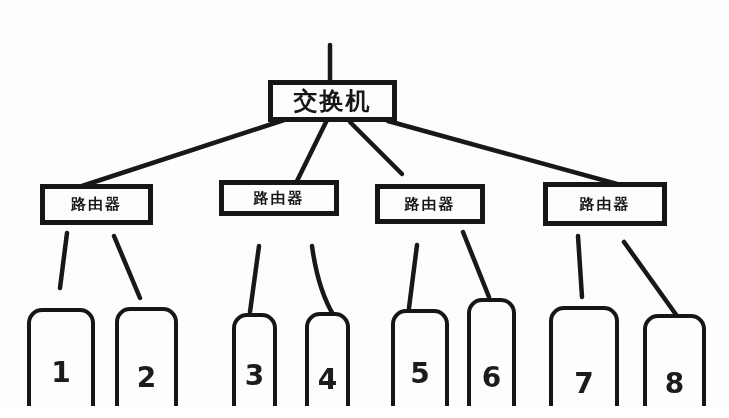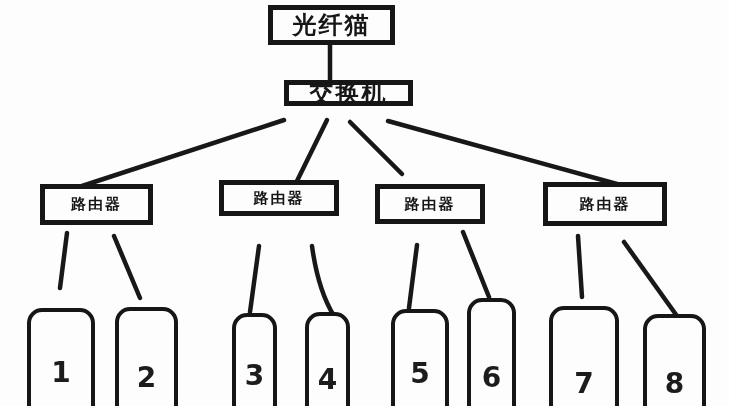--- a/index.html
+++ b/index.html
@@ -20,21 +20,21 @@
     box-sizing:border-box;
     border:5px solid #161616;
     background:#fdfdfd;
     display:flex;align-items:center;justify-content:center;
     color:#161616;
     font-weight:bold;
     font-size:24px;
     letter-spacing:2px;
   }
   .modem {left:268px;top:5px;  width:127px;height:40px;}
-  .switch{left:284px;top:80px; width:129px;height:26px;}
+  .switch{left:268px;top:80px; width:129px;height:42px;}
   .router{font-size:15px;}
   .r1{left:40px; top:184px;width:113px;height:41px;}
   .r2{left:219px;top:180px;width:120px;height:36px;}
   .r3{left:375px;top:184px;width:110px;height:40px;}
   .r4{left:543px;top:182px;width:124px;height:44px;}
   .device{
     position:absolute;
     box-sizing:border-box;
     border:4px solid #161616;
     border-radius:15px;
@@ -84,23 +84,20 @@
     <path d="M67,233 L60,288"></path>
     <path d="M114,236 L140,298"></path>
     <path d="M259,246 L250,312"></path>
     <path d="M312,246 Q318,290 334,316"></path>
     <path d="M417,245 L409,308"></path>
     <path d="M463,232 L489,297"></path>
     <path d="M578,236 L582,297"></path>
     <path d="M624,242 L677,316"></path>
   </svg>
 
-  <div class="node modem">
-    <span>光纤猫</span>
-  </div>
 
   <div class="node switch">
     <span>交换机</span>
   </div>
 
   <div class="node router r1">
     <span>路由器</span>
   </div>
   <div class="node router r2">
     <span>路由器</span>

